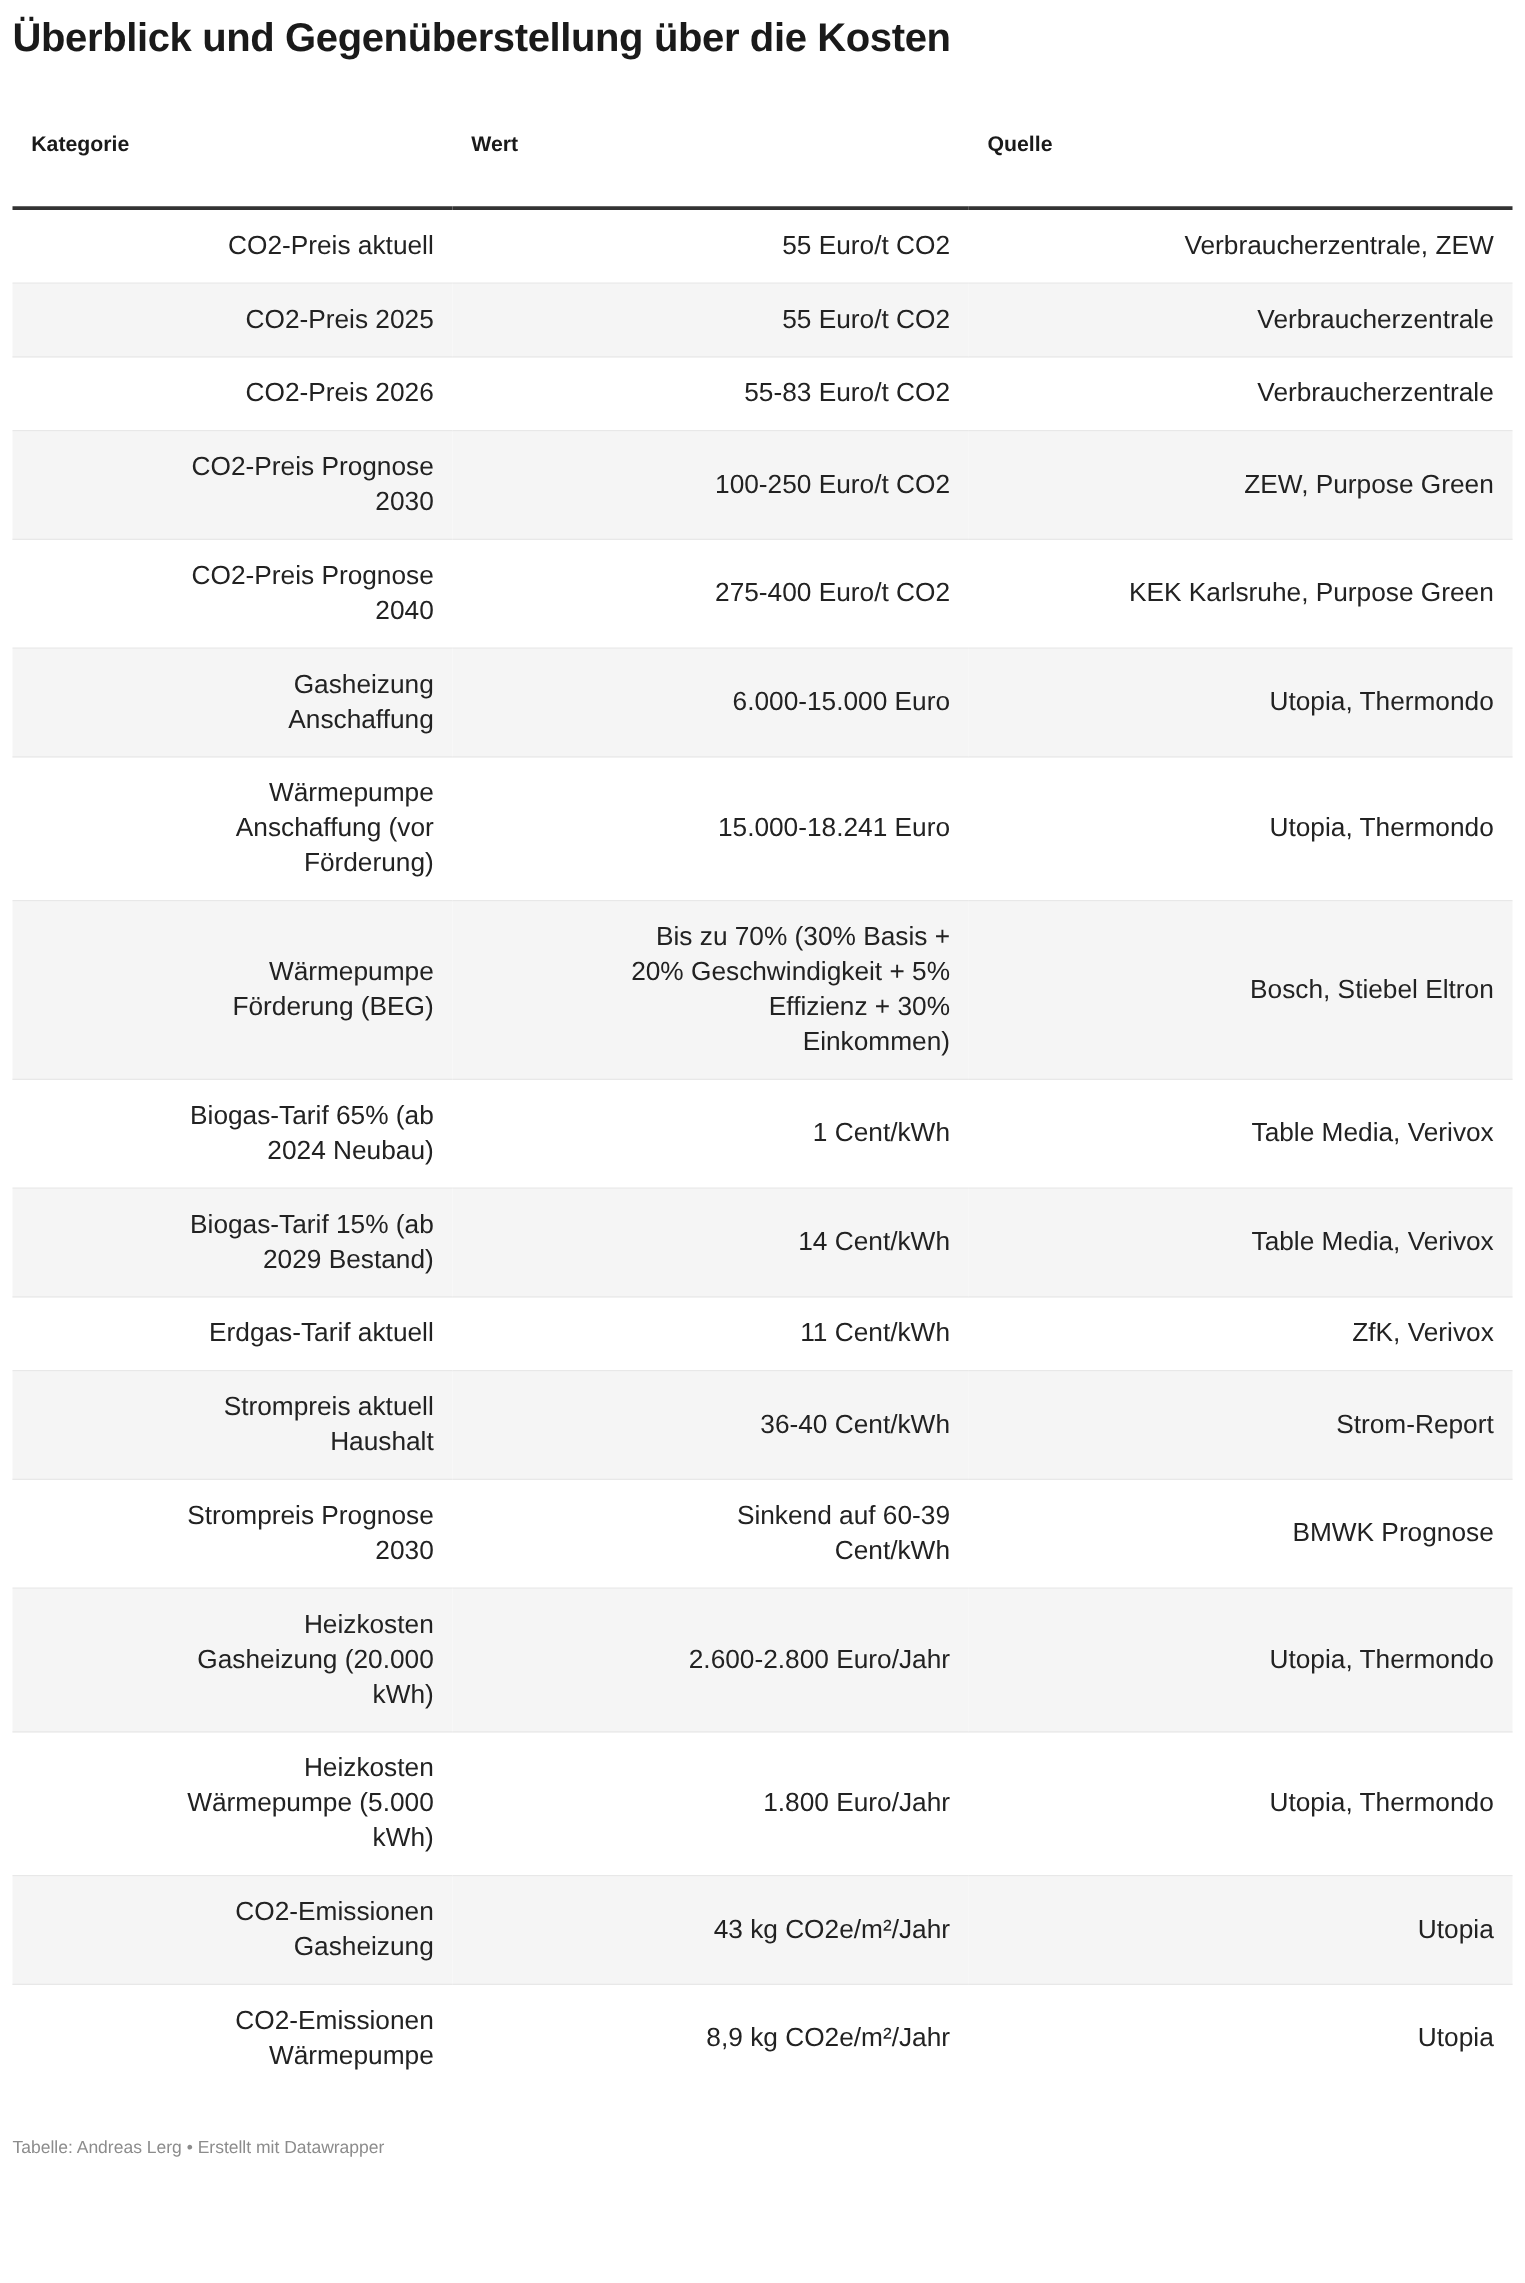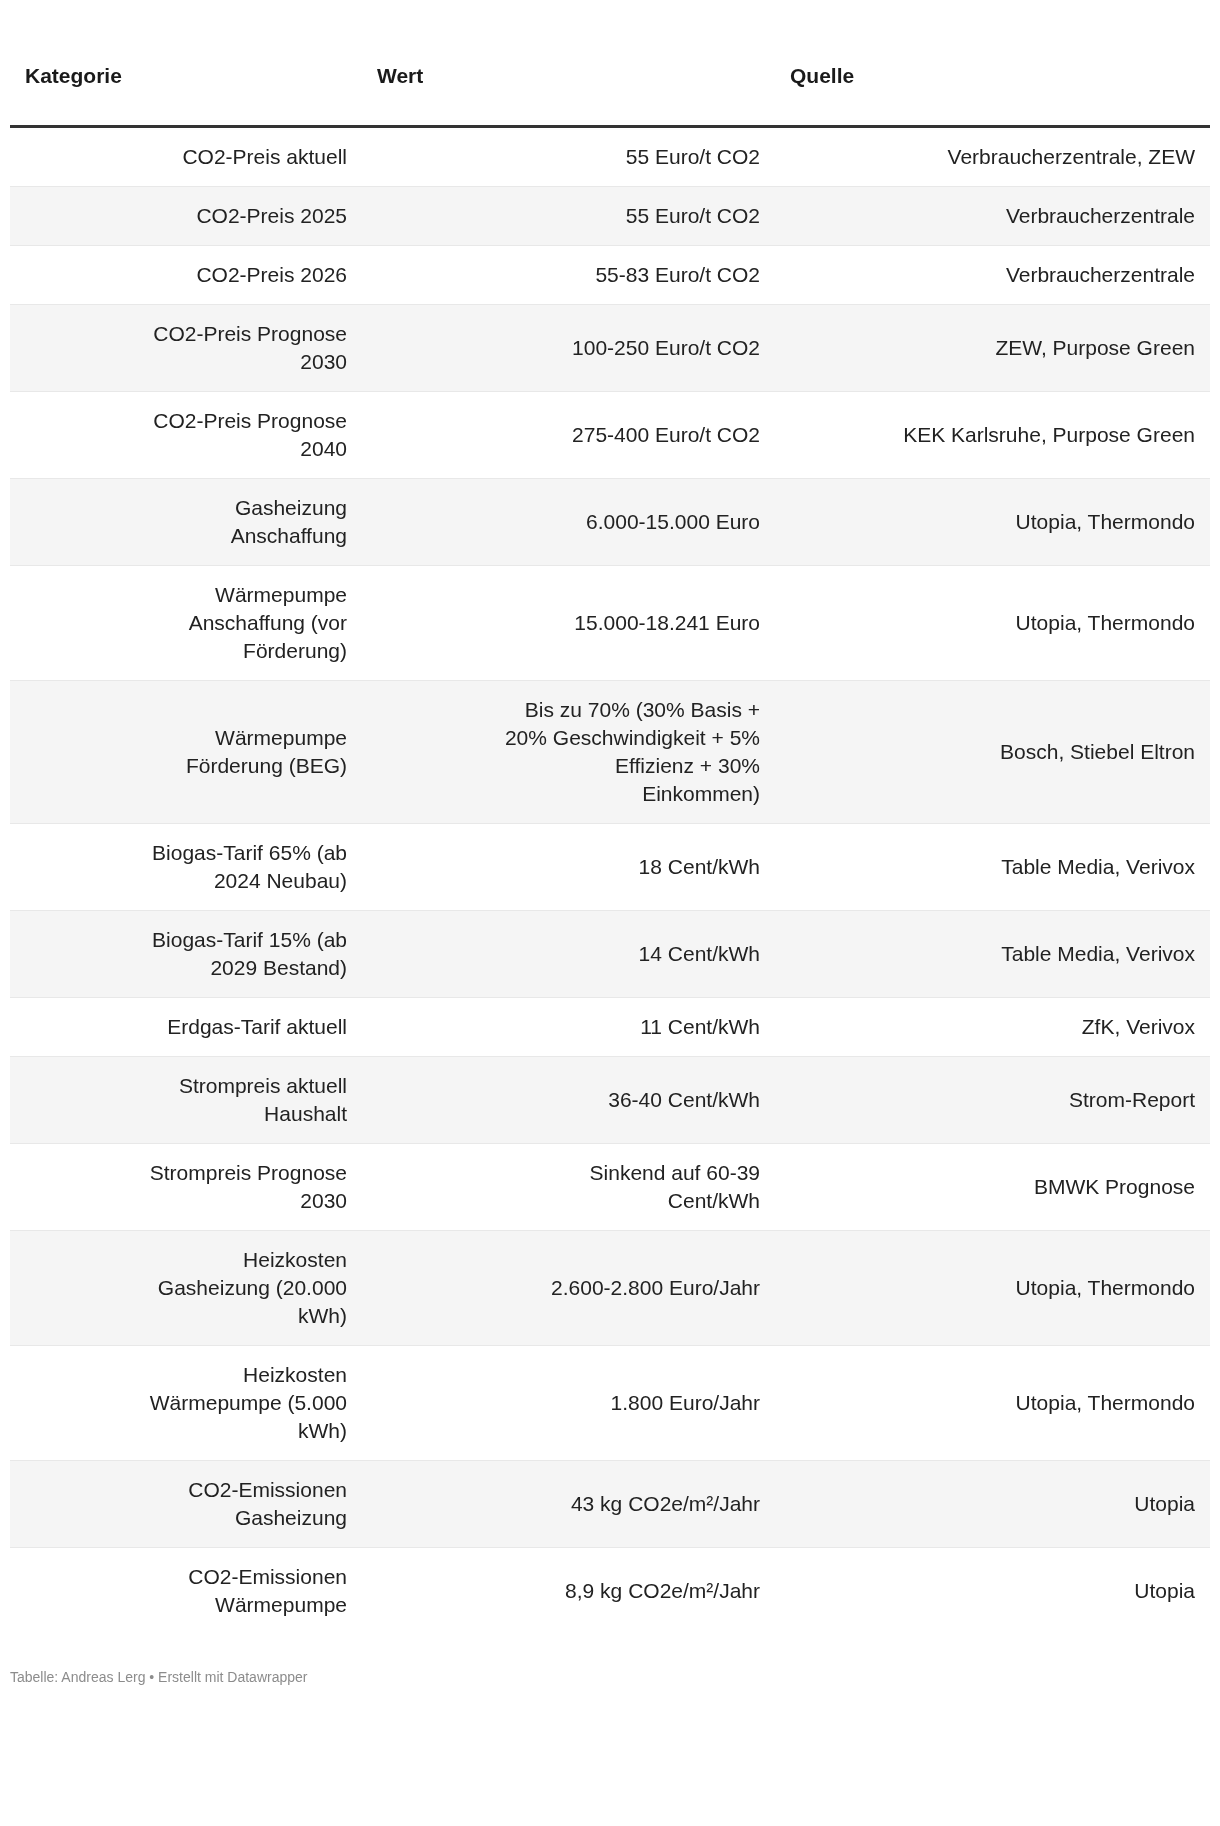--- a/index.html
+++ b/index.html
@@ -27,21 +27,21 @@
   }
   table.cost-table {
     width: 100%;
     border-collapse: collapse;
     table-layout: fixed;
   }
   col.col-kategorie { width: 352px; }
   col.col-wert      { width: 413px; }
   thead th {
     text-align: left;
-    font-size: 21px;
+    font-size: 17px;
     line-height: 26px;
     font-weight: 700;
     color: #1a1a1a;
     padding: 53px 15px 36px 15px;
     border-bottom: 3px solid #333333;
   }
   tbody td {
     font-size: 21px;
     line-height: 28px;
     color: #222222;
@@ -58,20 +58,21 @@
     font-size: 14px;
     line-height: 22px;
     color: #8c8c8c;
   }
 </style>
 </head>
 <body>
 
 <div class="page">
 
+  <h1 class="title">Überblick und Gegenüberstellung über die Kosten</h1>
 
   <table class="cost-table">
     <colgroup>
       <col class="col-kategorie">
       <col class="col-wert">
       <col class="col-quelle">
     </colgroup>
     <thead>
       <tr>
         <th>Kategorie</th>
@@ -125,21 +126,21 @@
 Förderung (BEG)</td>
           <td>Bis zu 70% (30% Basis +
 20% Geschwindigkeit + 5%
 Effizienz + 30%
 Einkommen)</td>
           <td>Bosch, Stiebel Eltron</td>
         </tr>
         <tr>
           <td>Biogas-Tarif 65% (ab
 2024 Neubau)</td>
-          <td>18 Cent/kWh</td>
+          <td>1 Cent/kWh</td>
           <td>Table Media, Verivox</td>
         </tr>
         <tr>
           <td>Biogas-Tarif 15% (ab
 2029 Bestand)</td>
           <td>14 Cent/kWh</td>
           <td>Table Media, Verivox</td>
         </tr>
         <tr>
           <td>Erdgas-Tarif aktuell</td>

